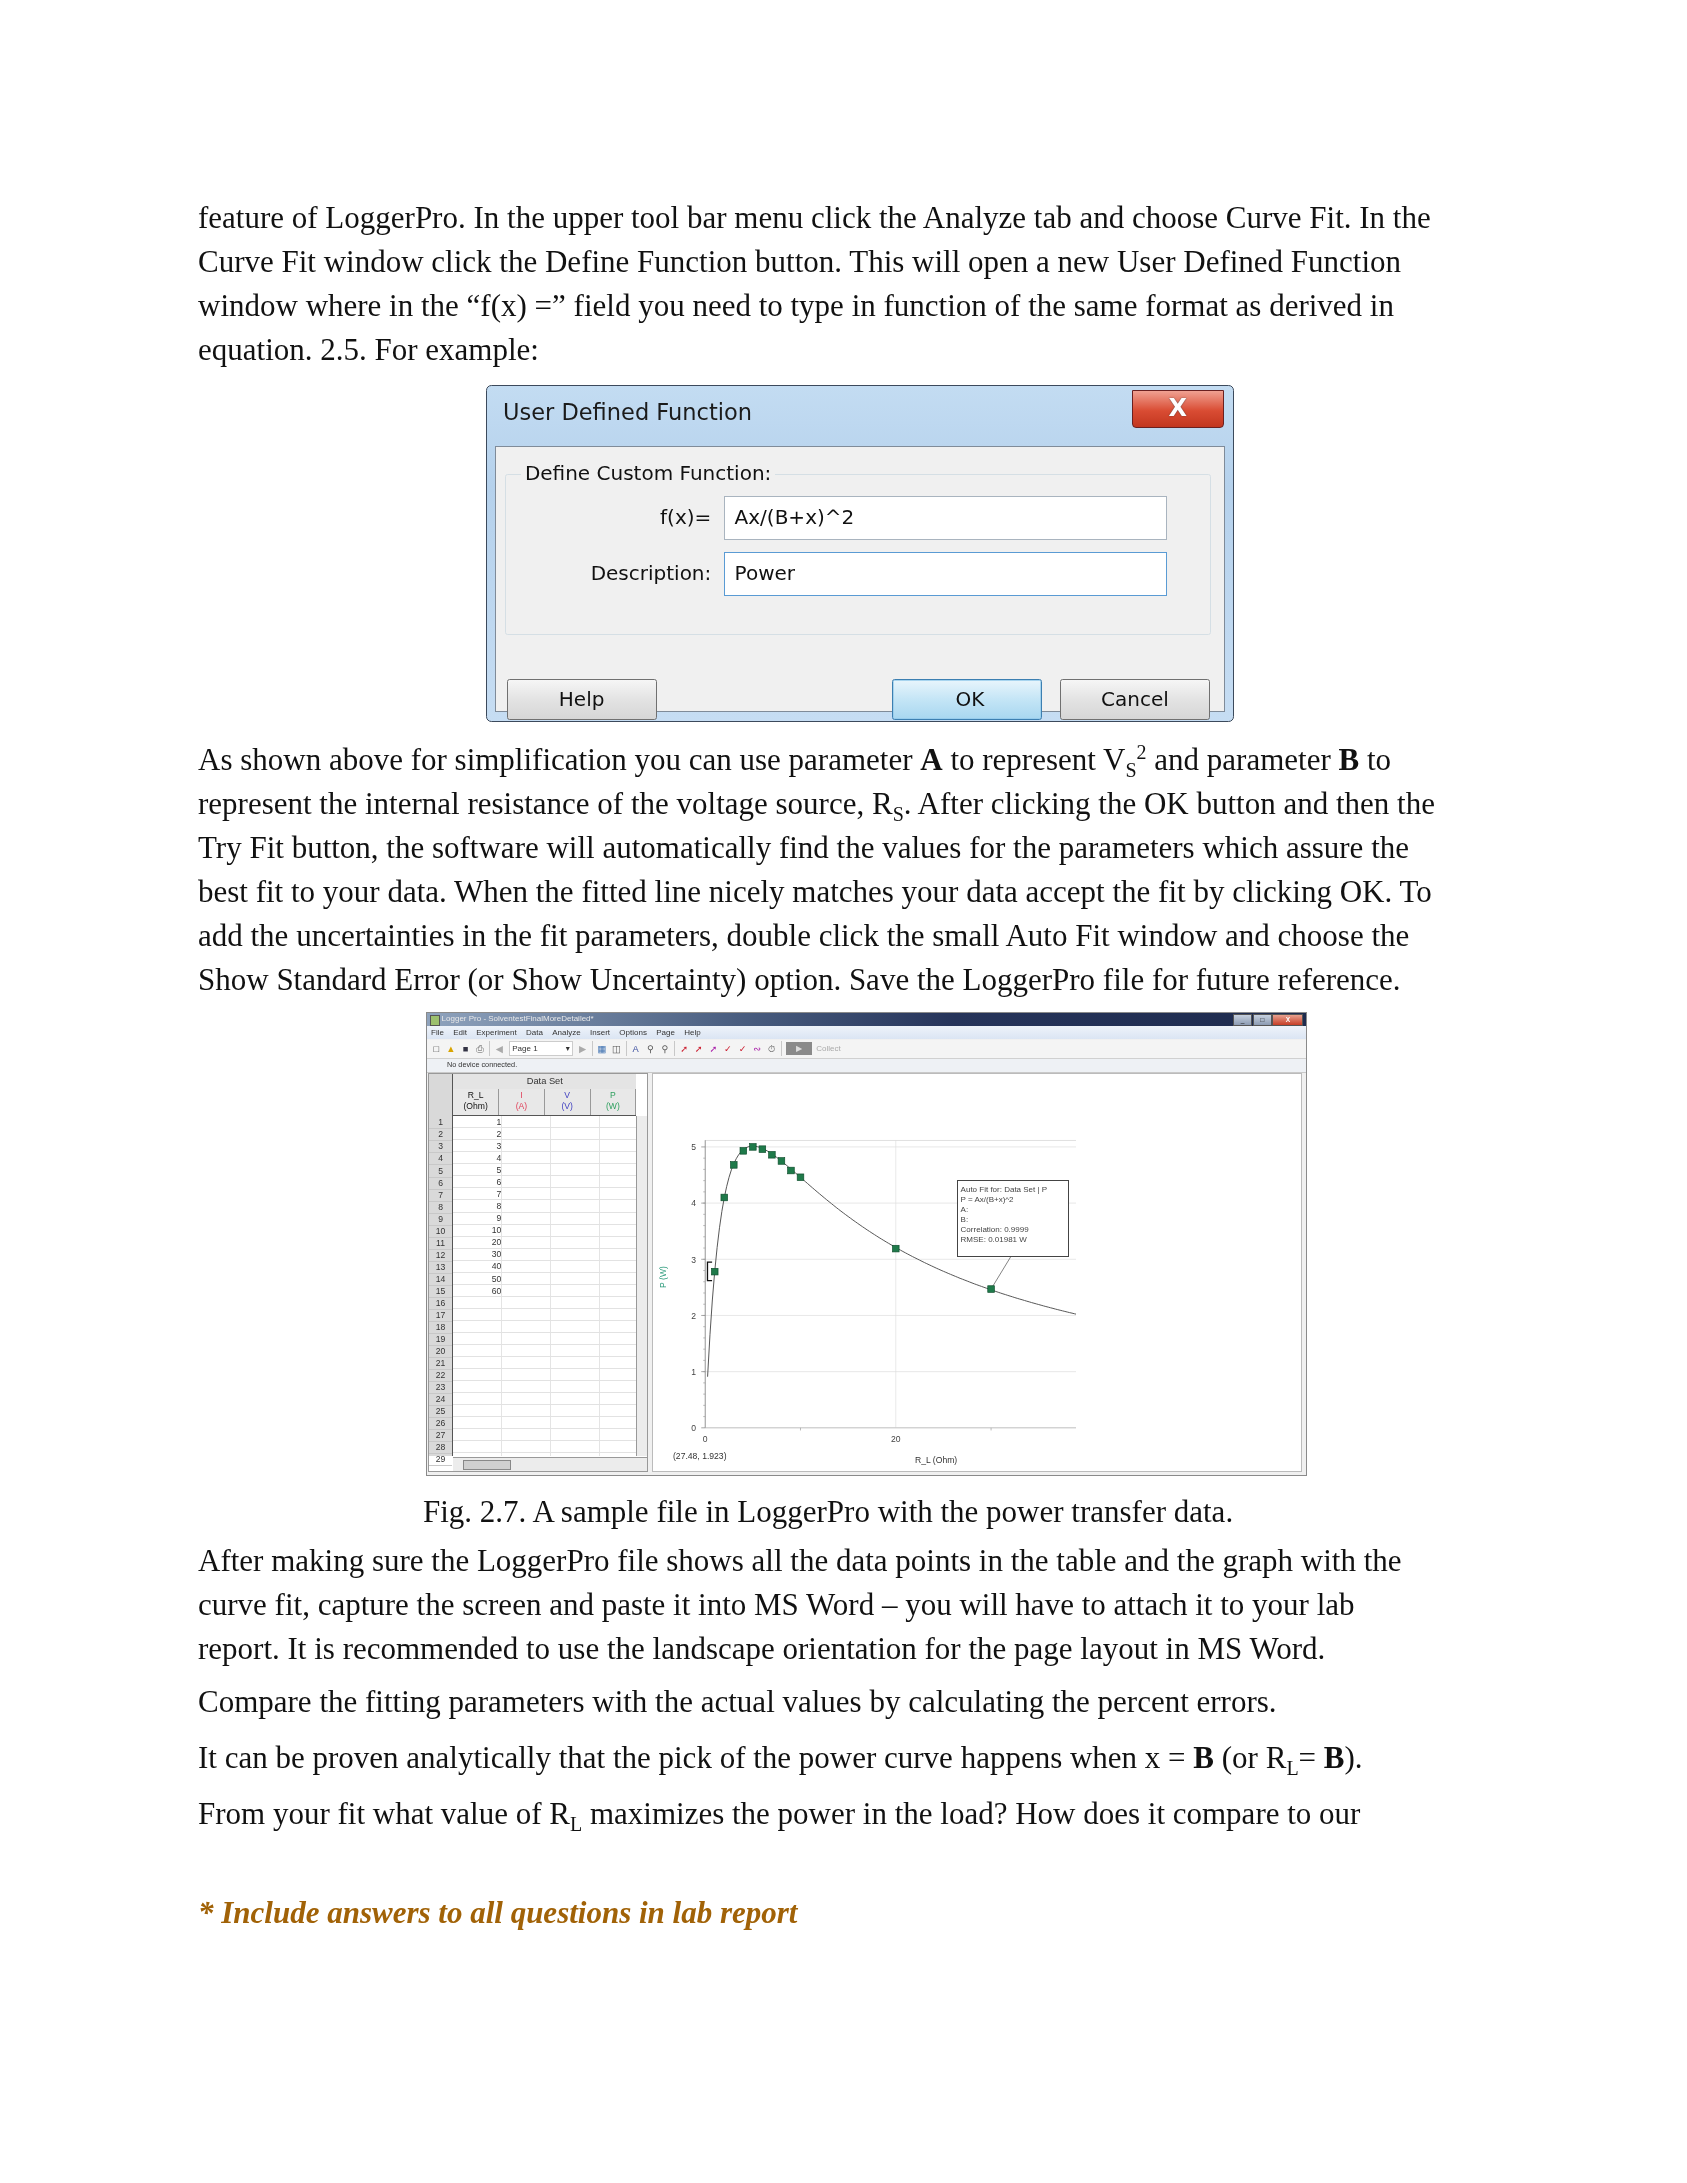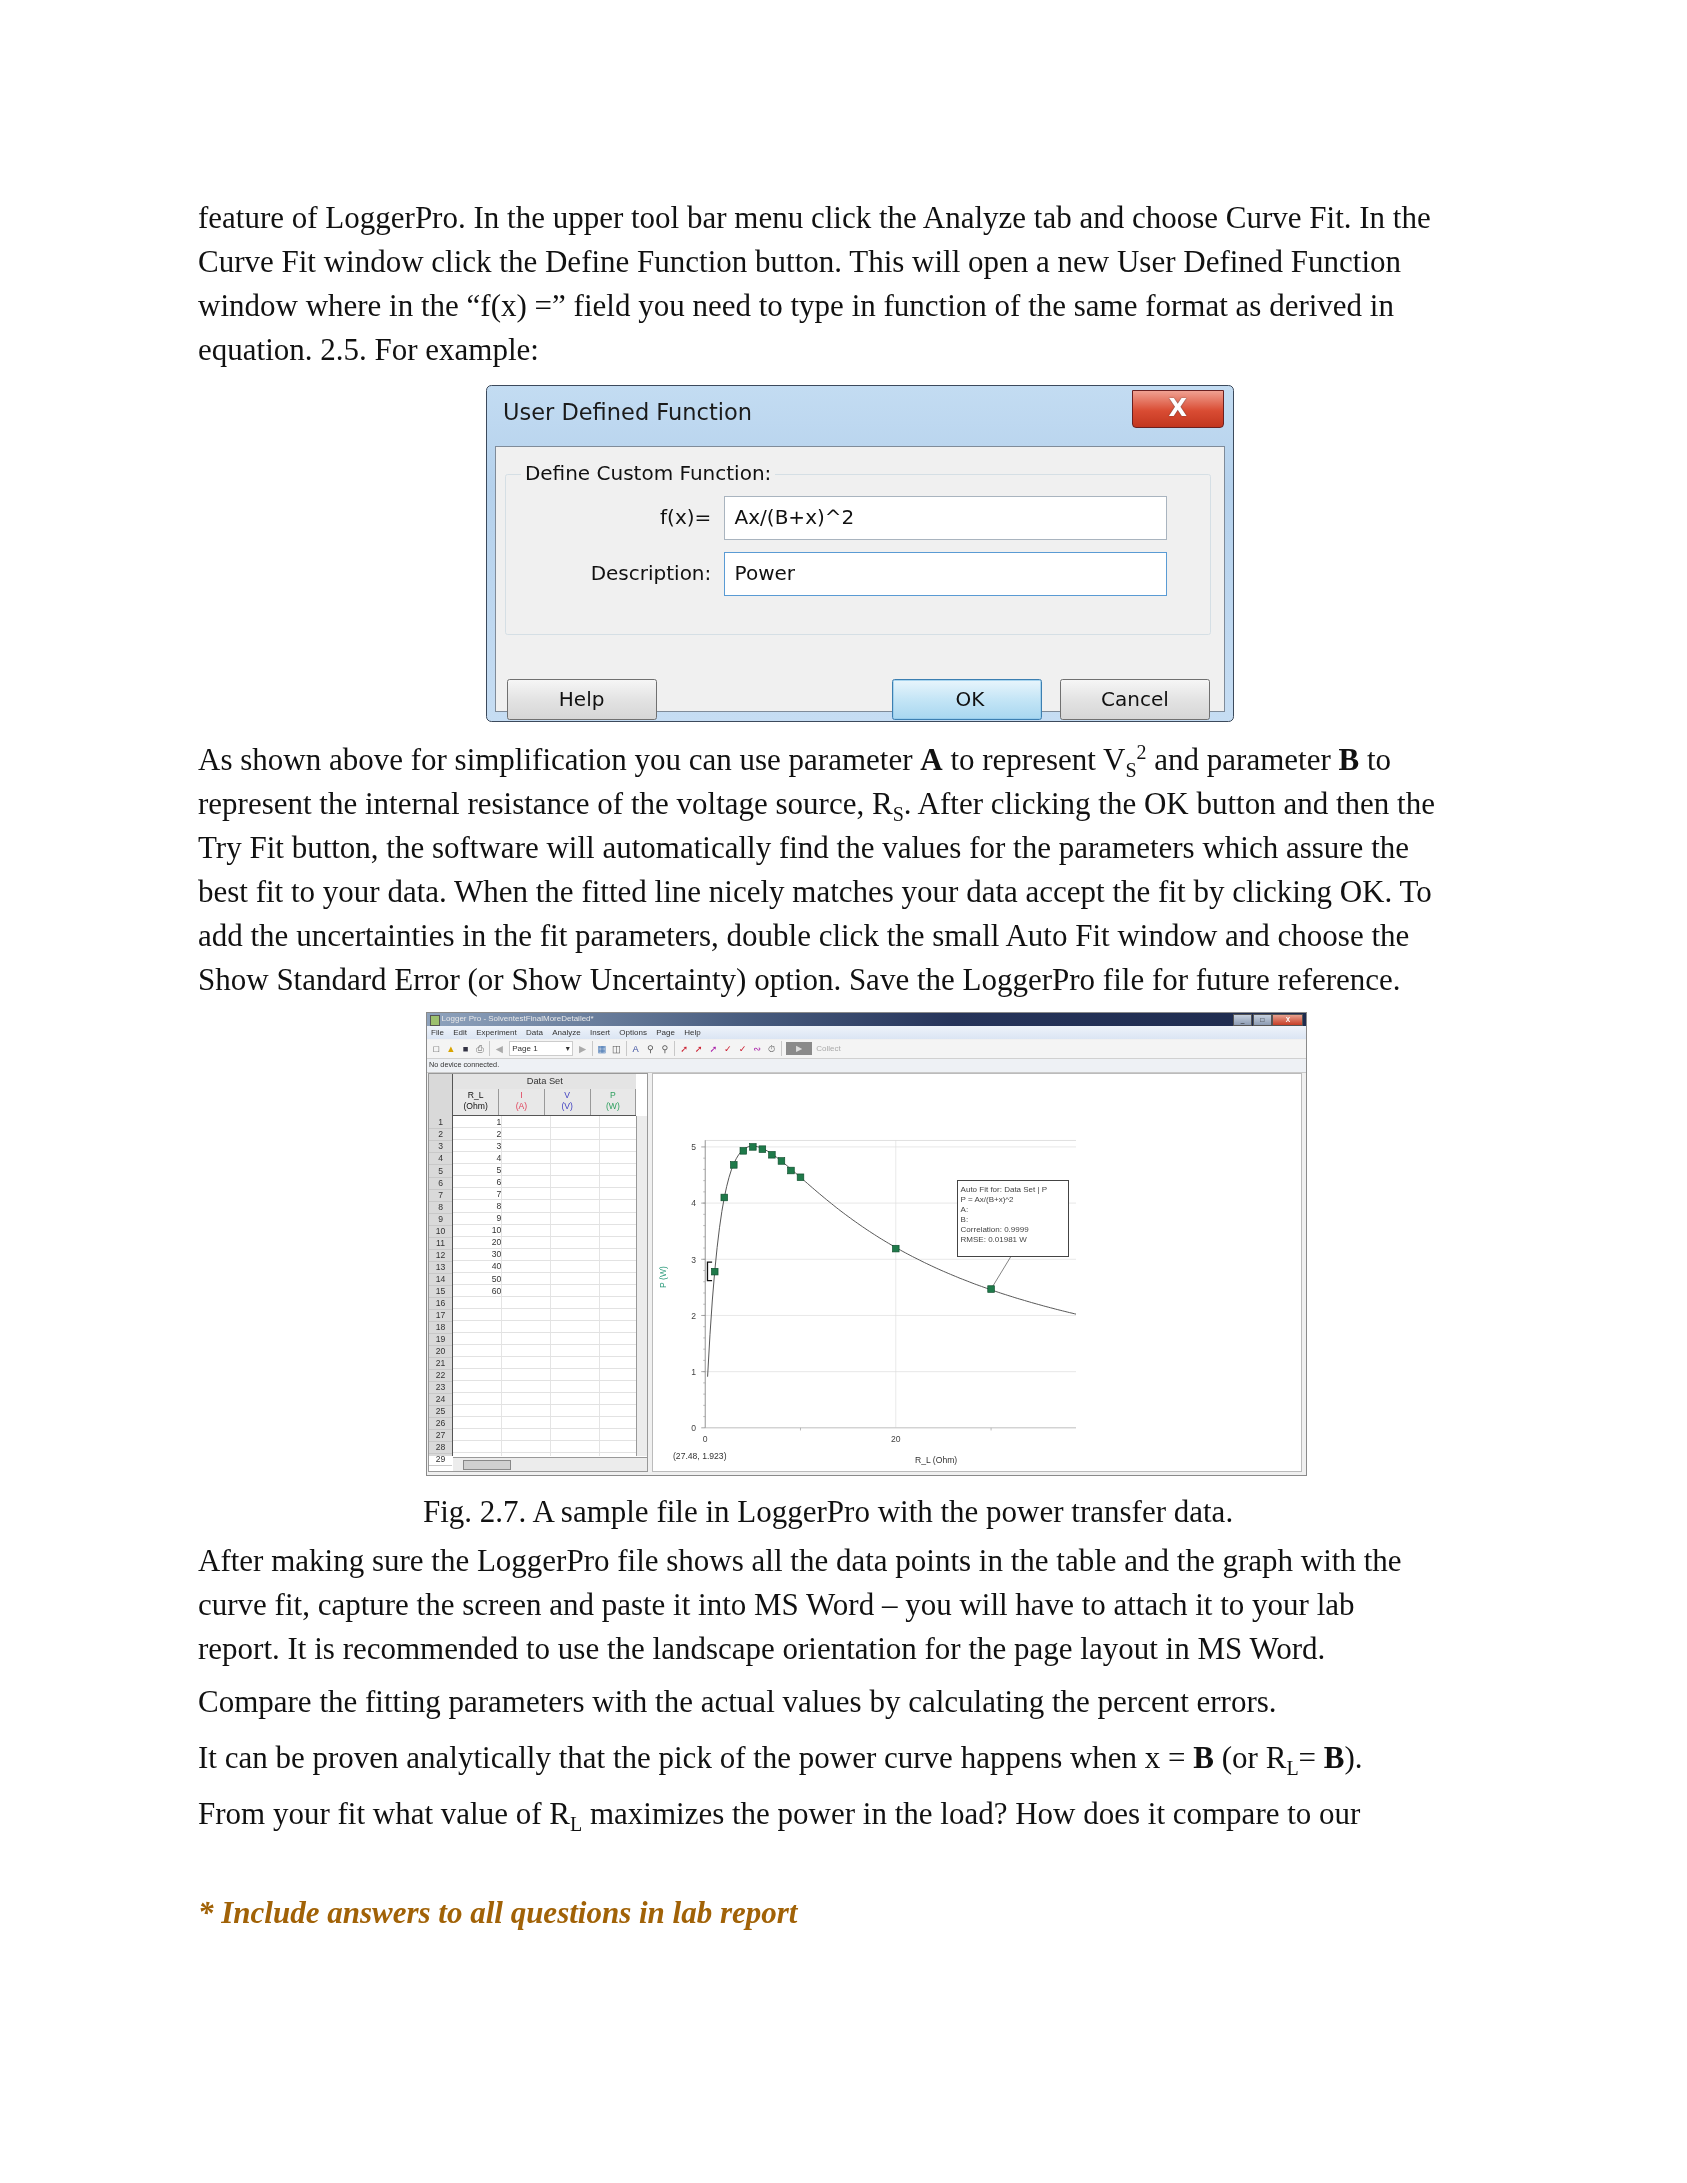--- a/index.html
+++ b/index.html
@@ -48,21 +48,21 @@
   .lp-winbtn { width:17px; height:10.6px; background:linear-gradient(#c7d1df, #8c9bb2); border:0.7px solid #555; font-size:6.6px; text-align:center; line-height:10.6px; color:#222; }
   .lp-winbtn.close { width:29px; background:linear-gradient(#e8a18f, #c63e26); color:#fff; font-weight:bold; }
   .lp-menu { position:absolute; left:0; right:0; top:13.2px; height:13.2px; background:linear-gradient(#eef3fa, #dbe5f3);
              font-size:8px; color:#333; display:flex; gap:9.3px; padding-left:4px; line-height:13.2px; }
   .lp-toolbar { position:absolute; left:0; right:0; top:26.5px; height:18.5px; background:#f4f4f4; border-bottom:0.7px solid #d0d0d0;
                 display:flex; align-items:center; gap:4px; padding-left:4px; font-size:8px; color:#333; }
   .tb-icon { width:10.6px; height:12px; display:inline-block; text-align:center; font-size:9.3px; line-height:12px; }
   .tb-sep { width:0.7px; height:14.6px; background:#c8c8c8; }
   .page-select { width:60px; height:13.2px; border:0.7px solid #ccc; background:#fff; font-size:8px; line-height:13.2px; padding-left:2.6px; position:relative; }
   .collect { width:26.5px; height:13.2px; background:#8a8a8a; color:#ddd; text-align:center; line-height:13.2px; font-size:8px; }
-  .lp-status { position:absolute; left:0; right:0; top:46px; height:12.6px; background:#eef1f5; font-size:7.3px; color:#333; padding-left:2px; line-height:12.6px; border-bottom:0.7px solid #c9c9c9; }
+  .lp-status { position:absolute; left:0; right:0; top:46px; height:12.6px; background:#eef1f5; font-size:7.3px; color:#333; padding-left:20px; line-height:12.6px; border-bottom:0.7px solid #c9c9c9; }
 
   
   .lp-table { position:absolute; left:1.3px; top:60px; width:218px; height:397px; background:#fff; border:0.7px solid #999; }
   .rownums { position:absolute; left:0; top:0; width:22.5px; bottom:14.6px; background:#d9d9d9; border-right:1.3px solid #555; }
   .rownum { position:absolute; left:0; width:22.5px; height:12px; font-size:8.6px; color:#333; text-align:center; line-height:12px; border-bottom:0.7px solid #c8c8c8; }
   .dataset-hdr { position:absolute; left:24px; top:0; width:183px; height:14.6px; background:#e4e4e4; font-size:9.3px; text-align:center; color:#333; line-height:14.6px; border-bottom:0.7px solid #888; }
   .colhdrs { position:absolute; left:24px; top:14.6px; width:183px; height:26.5px; background:#e8e8e8; border-bottom:1.3px solid #555; display:flex; }
   .colhdr { flex:1; border-right:0.7px solid #999; font-size:8.6px; text-align:center; line-height:11.2px; padding-top:1.3px; }
   .cells { position:absolute; left:24px; top:42px; width:183px; bottom:14.6px; }
   .cell { position:absolute; left:0; width:48px; height:12px; font-size:8.6px; text-align:right; line-height:12px; color:#333; }

